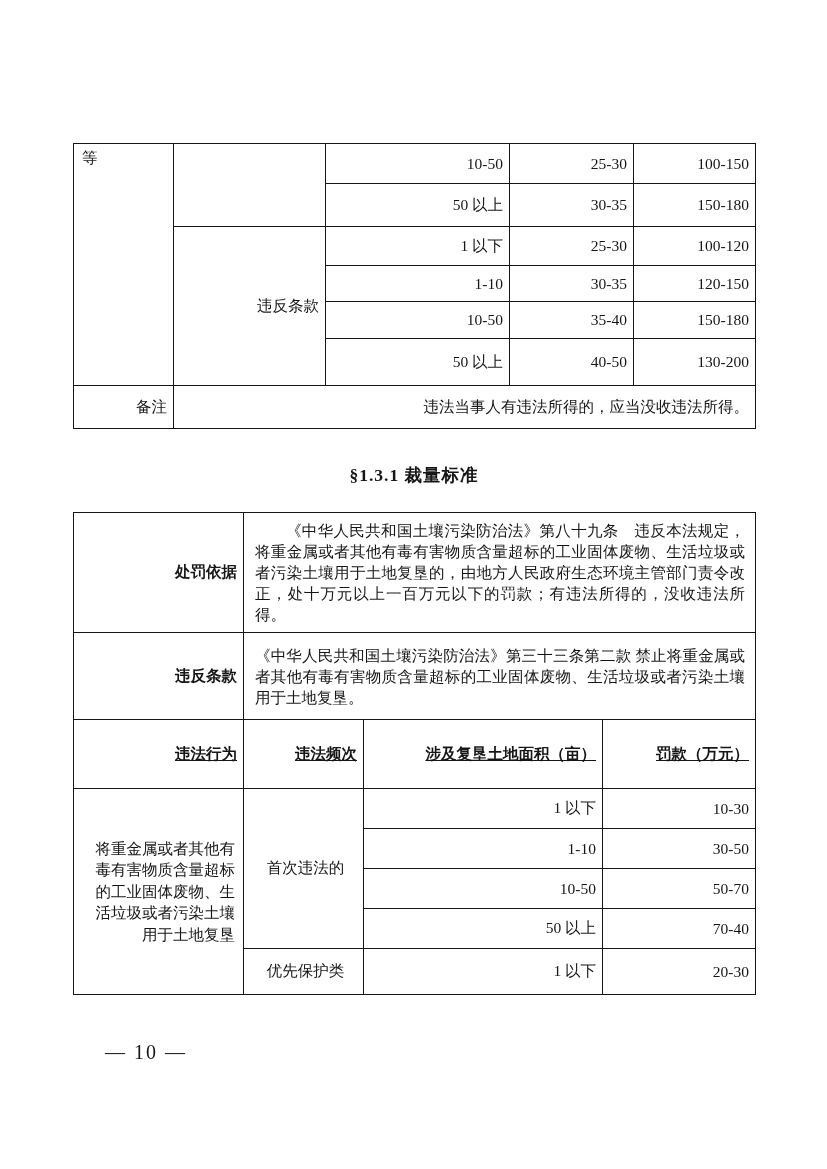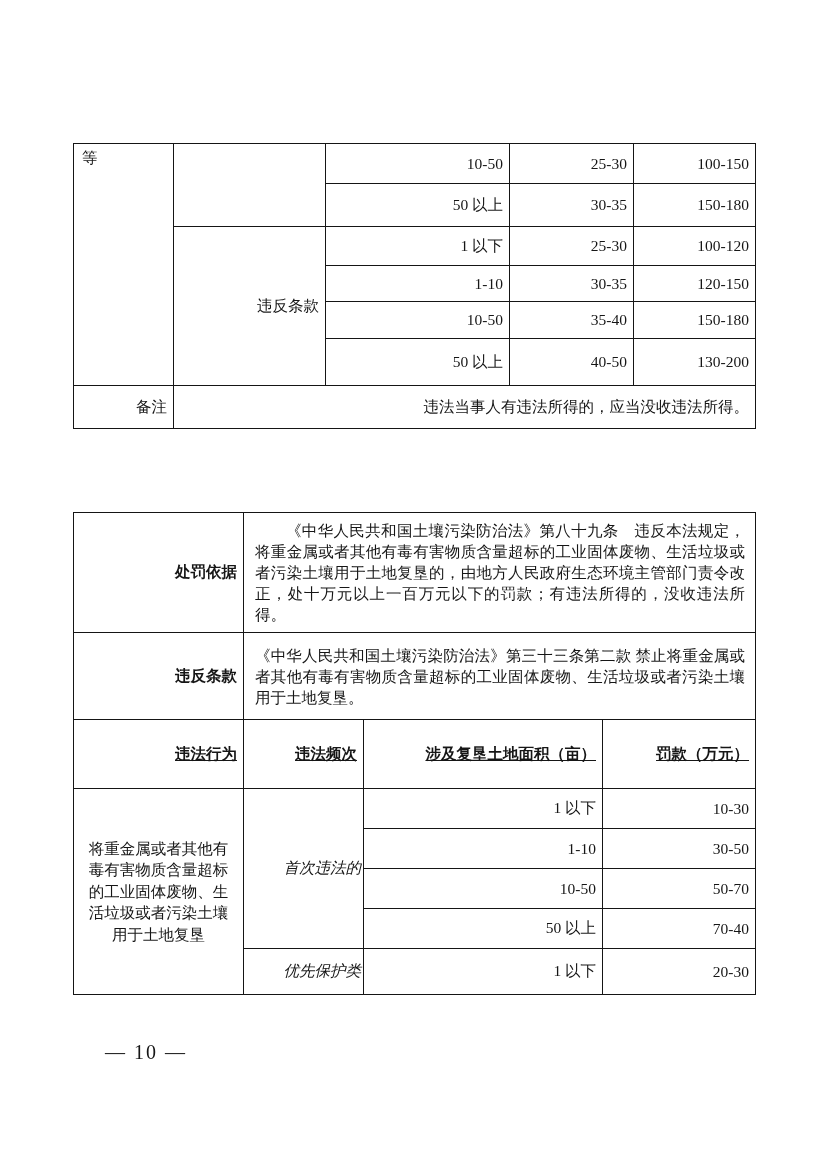--- a/index.html
+++ b/index.html
@@ -36,29 +36,28 @@
     padding: 4px 8px;
   }
   td.bold-label { font-weight: bold; }
   td.para-cell {
     text-align: justify;
     padding: 7px 10px 7px 11px;
     line-height: 21px;
   }
   td.para-indent { text-indent: 2em; }
   td.behavior-cell {
-    text-align: center;
+    text-align: right;
     padding: 20px 8px;
     line-height: 21.5px;
   }
   td.freq-cell {
-    text-align: right;
+    text-align: center;
     padding: 2px 2px 2px 6px;
     white-space: nowrap;
-    font-style: italic;
   }
   .section-heading {
     position: absolute;
     top: 463px;
     left: 73px;
     width: 682px;
     text-align: center;
     font-size: 17.5px;
     font-weight: bold;
     letter-spacing: 1px;
@@ -118,20 +117,21 @@
         <td>40-50</td>
         <td>130-200</td>
       </tr>
       <tr style="height:43px;">
         <td>备注</td>
         <td colspan="4">违法当事人有违法所得的，应当没收违法所得。</td>
       </tr>
     </tbody>
   </table>
 
+  <div class="section-heading">§1.3.1 裁量标准</div>
 
   <table class="doc-table t2">
     <colgroup>
       <col style="width:170px">
       <col style="width:120px">
       <col style="width:239px">
       <col style="width:153px">
     </colgroup>
     <tbody>
       <tr style="height:119px;">

